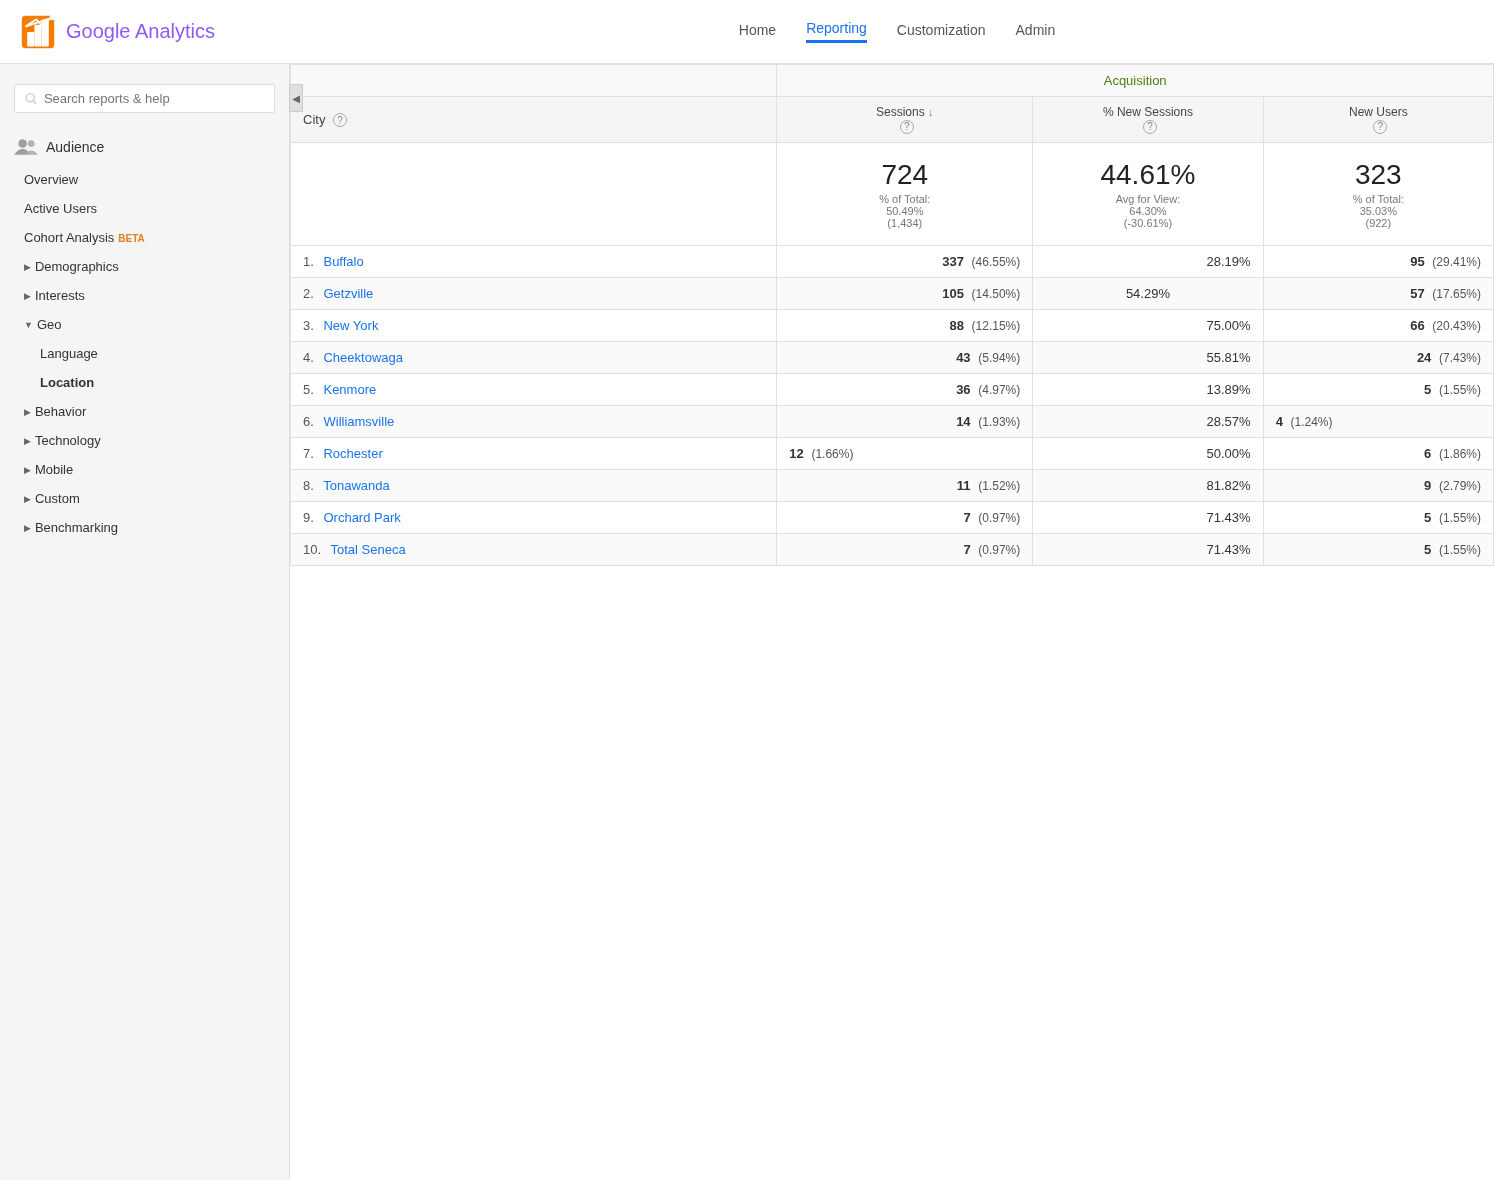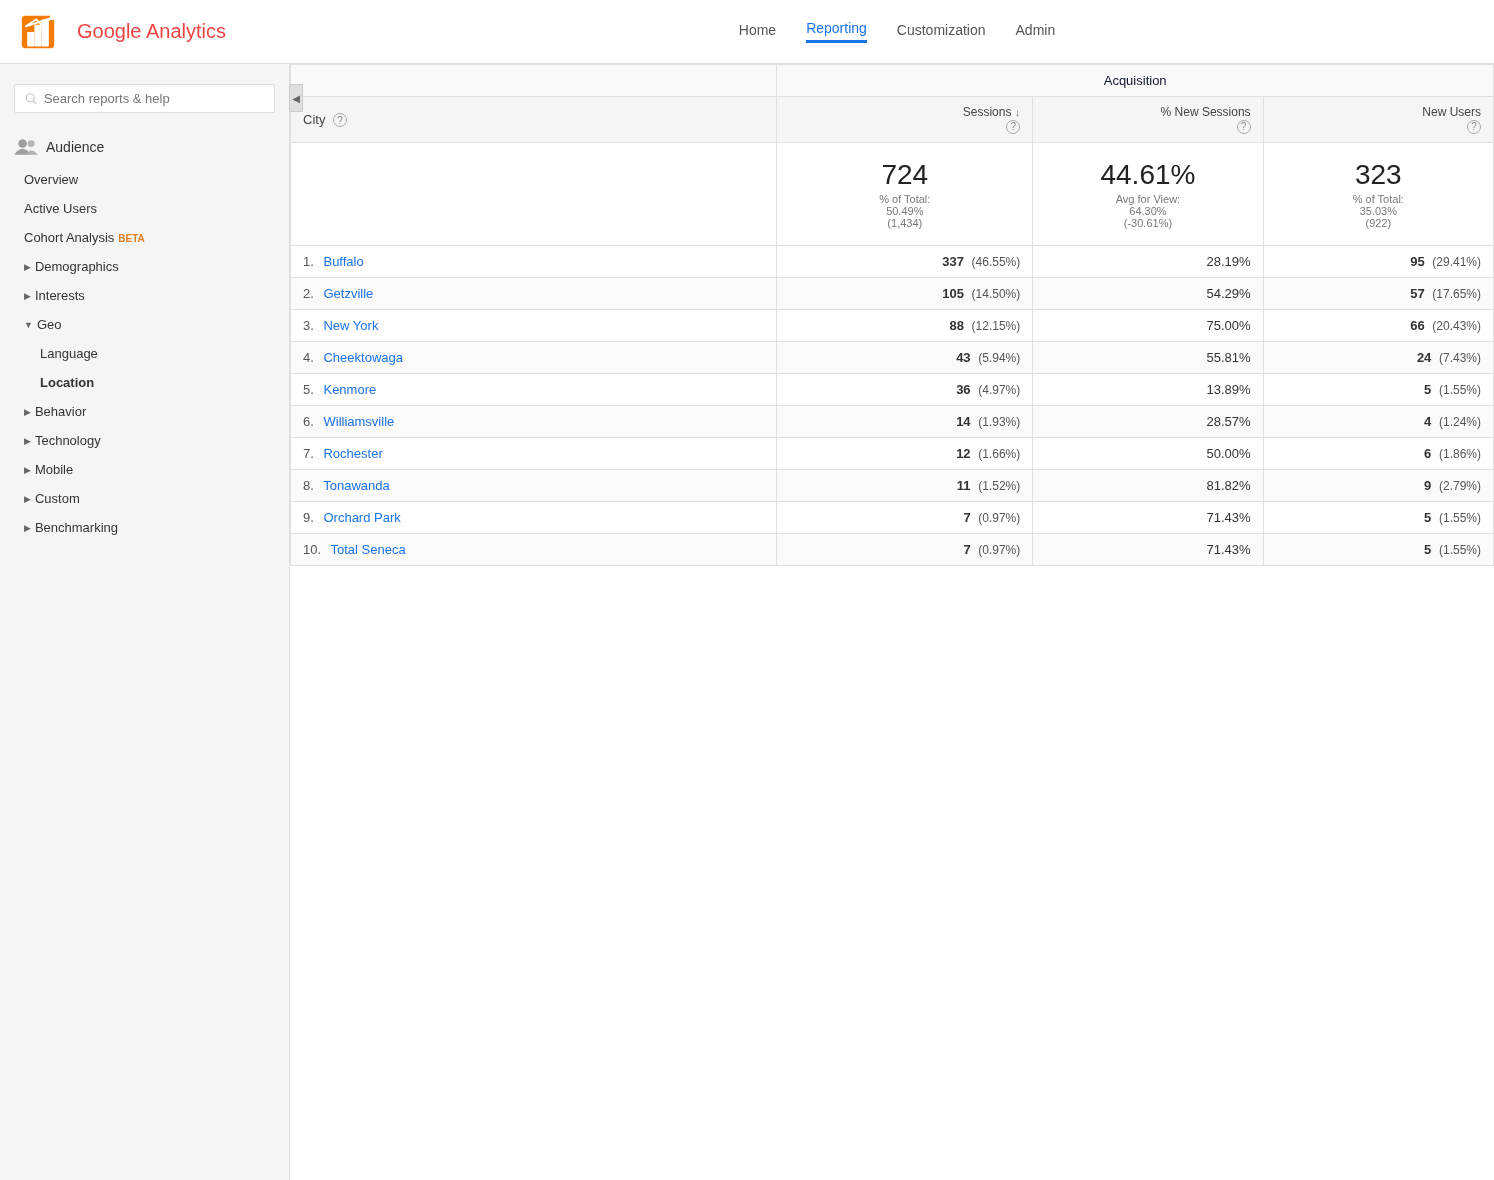--- a/index.html
+++ b/index.html
@@ -19,23 +19,22 @@
       align-items: center;
       gap: 10px;
       min-width: 300px;
     }
     .logo-icon {
       width: 36px;
       height: 36px;
     }
     .logo-text {
       font-size: 20px;
-      color: #ef4444;
+      color: #8b5cf6;
       font-weight: 300;
-      margin-left: 11px;
     }
     .nav-links {
       display: flex;
       align-items: center;
       gap: 30px;
       flex: 1;
       justify-content: center;
     }
     .nav-link {
       font-size: 14px;
@@ -159,41 +158,40 @@
     }
 
     
     .report-table {
       width: 100%;
       border-collapse: collapse;
     }
     .report-table th, .report-table td {
       border: 1px solid #e0e0e0;
       padding: 8px 12px;
-      text-align: right;
     }
     .report-table th:first-child, .report-table td:first-child {
       text-align: left;
     }
     .col-city { width: 380px; min-width: 300px; }
     .col-sessions { width: 200px; }
     .col-new-sessions { width: 180px; }
     .col-new-users { width: 180px; }
 
     .acquisition-header {
       background: #f9f9f9;
       font-size: 13px;
       font-weight: normal;
       color: #555;
       border-bottom: 1px solid #e0e0e0;
     }
     .acquisition-label {
       font-size: 13px;
       font-weight: 500;
-      color: #0f172a;
+      color: #4d7c0f;
     }
 
     .th-city {
       background: #f5f5f5;
       font-size: 13px;
       color: #444;
       font-weight: 500;
       vertical-align: middle;
     }
     .th-metric {
@@ -424,21 +422,21 @@
   </tr>
           <tr class="data-row">
     <td>
       <span class="row-num">2.</span>
       <a class="city-link">Getzville</a>
     </td>
     <td style="text-align:right">
       <span class="sessions-bold">105</span>
       <span class="pct-normal">(14.50%)</span>
     </td>
-    <td style="text-align:right">
+    <td style="text-align:center">
       <span class="metric-pct">54.29%</span>
     </td>
     <td style="text-align:right">
       <span class="new-users-bold">57</span>
       <span class="pct-normal">(17.65%)</span>
     </td>
   </tr>
           <tr class="data-row">
     <td>
       <span class="row-num">3.</span>

